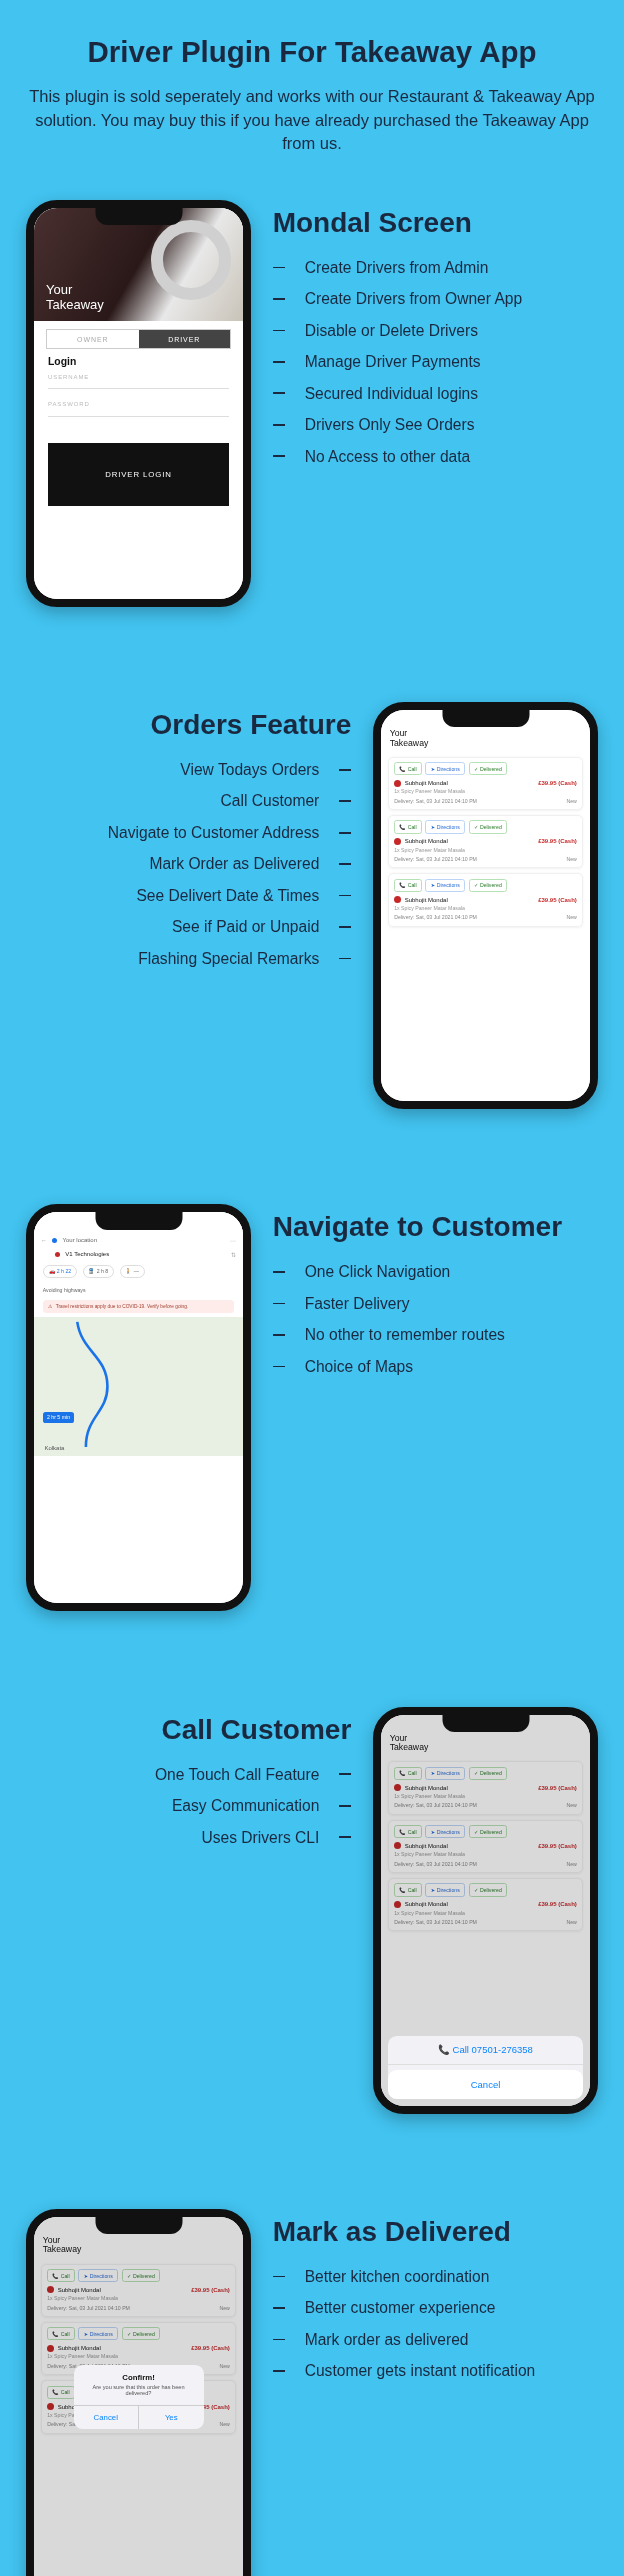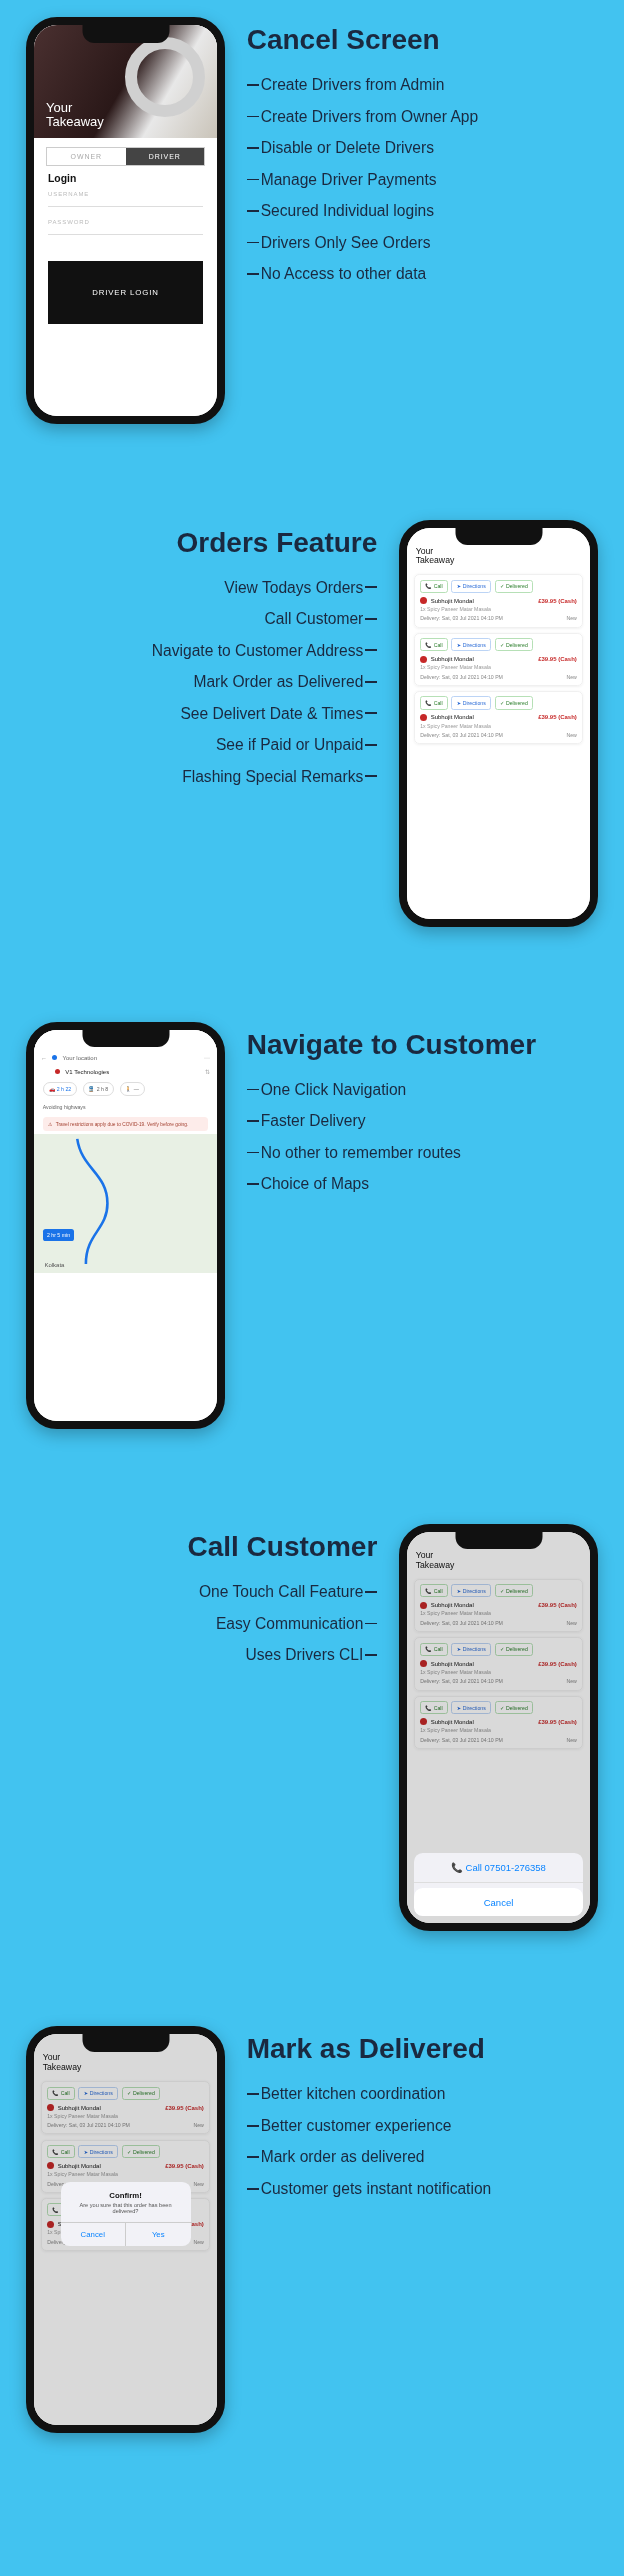--- a/index.html
+++ b/index.html
@@ -46,37 +46,37 @@
 .section.right-phone .text-col { text-align: right; }
 .section.right-phone .feature-list { align-items: flex-end; justify-content: space-between; }
 .feature-list {
   display: flex;
   flex-direction: column;
   gap: 12px;
 }
 .feature-item {
   display: flex;
   align-items: center;
-  gap: 2px;
+  gap: 20px;
   font-size: 15.6px;
   color: #1a2940;
   line-height: 1.25;
   max-width: 295px;
 }
 .section.right-phone .feature-item { flex-direction: row-reverse; text-align: right; }
 .tick {
   width: 12px;
   height: 1.7px;
   background: #1a2940;
   flex-shrink: 0;
 }
 
 
 .phone {
-  width: 199px;
+  width: 225px;
   height: 407px;
   background: #fff;
   border: 8.7px solid #111;
   border-radius: 31px;
   position: relative;
   overflow: hidden;
   flex-shrink: 0;
   box-shadow: 0 5.2px 15.6px rgba(0,0,0,0.25);
 }
 .notch {
@@ -297,20 +297,24 @@
 .confirm-modal .cm-msg { font-size: 5.6px; color: #555; padding: 0 7px 8.7px; }
 .confirm-modal .cm-btns { display: flex; border-top: 0.9px solid #ccc; }
 .confirm-modal .cm-btn { flex: 1; padding: 7px 0; font-size: 7.8px; color: #0a84ff; }
 .confirm-modal .cm-btn:first-child { border-right: 0.9px solid #ccc; }
 </style>
 </head>
 <body>
 
 <div class="container">
 
+  <div class="header">
+    <h1>Driver Plugin For Takeaway App</h1>
+    <p>This plugin is sold seperately and works with our Restaurant &amp; Takeaway App solution. You may buy this if you have already purchased the Takeaway App from us.</p>
+  </div>
 
   <div class="section">
     <div class="phone">
       <div class="notch"></div>
       <div class="phone-screen">
         <div class="login-hero">
           <div class="login-brand">
             <div>Your</div>
             <div>Takeaway</div>
           </div>
@@ -319,21 +323,21 @@
           <div class="login-tab">OWNER</div>
           <div class="login-tab active">DRIVER</div>
         </div>
         <div class="login-label">Login</div>
         <div class="login-field">USERNAME</div>
         <div class="login-field">PASSWORD</div>
         <div class="login-btn">DRIVER LOGIN</div>
       </div>
     </div>
     <div class="text-col">
-      <h2>Cancel Screen</h2>
+      <h2>Mondal Screen</h2>
       <div class="feature-list">
         <div class="feature-item">
             <span class="tick"></span>
             <span>Create Drivers from Admin</span>
           </div>
         <div class="feature-item">
             <span class="tick"></span>
             <span>Create Drivers from Owner App</span>
           </div>
         <div class="feature-item">

